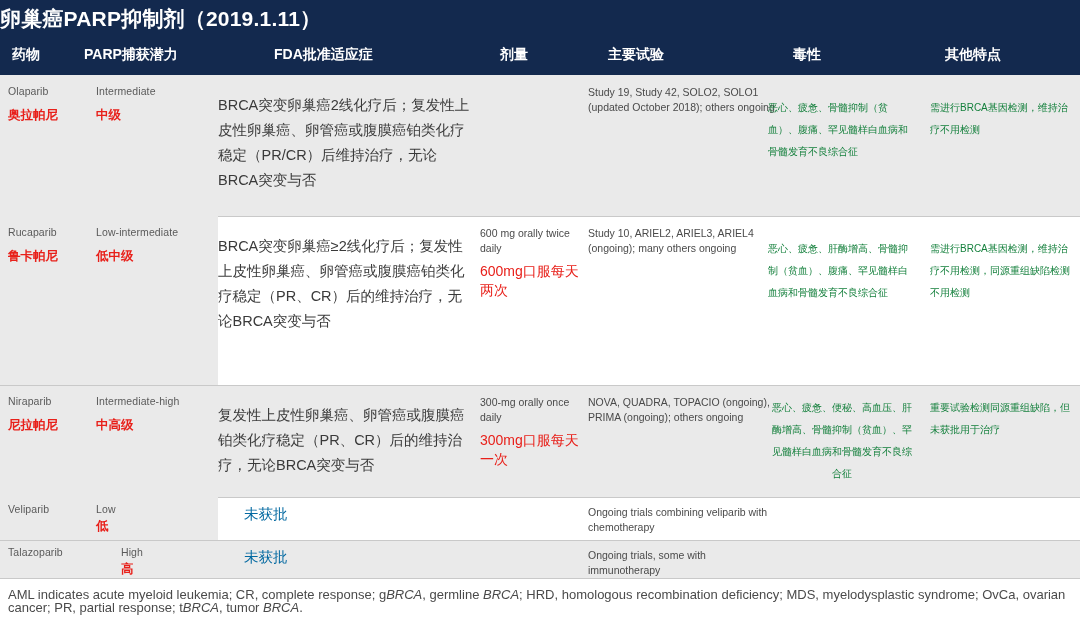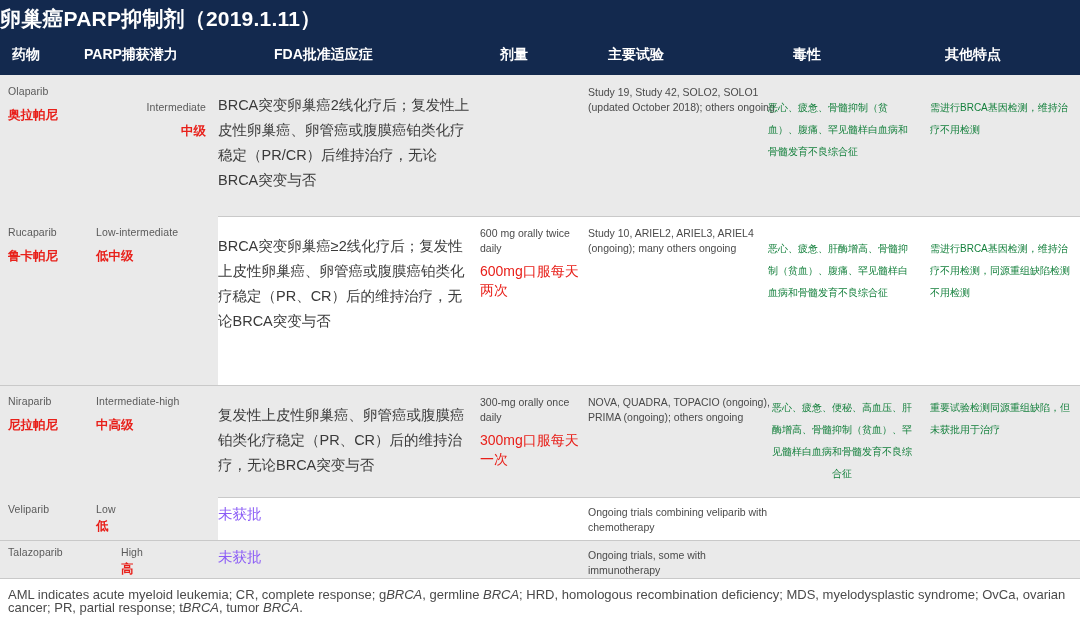--- a/index.html
+++ b/index.html
@@ -119,21 +119,22 @@
     color: #4a4a4a;
     line-height: 14.5px;
   }
   .dose-cn {
     font-size: 14px;
     color: #e8201a;
     line-height: 19px;
   }
   .notice-cn {
     font-size: 14.5px;
-    color: #8b5cf6;
+    color: #0369a1;
+    padding-left: 26px;
   }
 
   
   .footnote {
     position: absolute;
     left: 8px;
     top: 588px;
     width: 1064px;
     font-size: 13px;
     line-height: 13px;
@@ -164,21 +165,21 @@
     <div class="col-head" style="left:945px">其他特点</div>
   </div>
 </div>
 
 <div class="table-body" id="table-body">
     <div class="row shaded" style="height: 141px;">
       <div class="cell" style="left: 8px; width: 76px; top: 10px;">
         <div class="eng-small">Olaparib</div>
         <div class="cn-red" style="margin-top: 9px;">奥拉帕尼</div>
       </div>
-      <div class="cell" style="left: 96px; width: 110px; top: 26px; text-align: right;">
+      <div class="cell" style="left: 96px; width: 110px; top: 10px;">
         <div class="eng-small">Intermediate</div>
         <div class="cn-red" style="margin-top: 9px;">中级</div>
       </div>
       <div class="cell" style="left: 218px; width: 252px; top: 18px;">
         <div class="cn-body">BRCA突变卵巢癌2线化疗后；复发性上皮性卵巢癌、卵管癌或腹膜癌铂类化疗稳定（PR/CR）后维持治疗，无论BRCA突变与否</div>
       </div>
       <div class="cell" style="left: 588px; width: 190px; top: 10px;">
         <div class="eng-body">Study 19, Study 42, SOLO2, SOLO1 (updated October 2018); others ongoing</div>
       </div>
       <div class="cell" style="left: 768px; width: 148px; top: 22px;">

